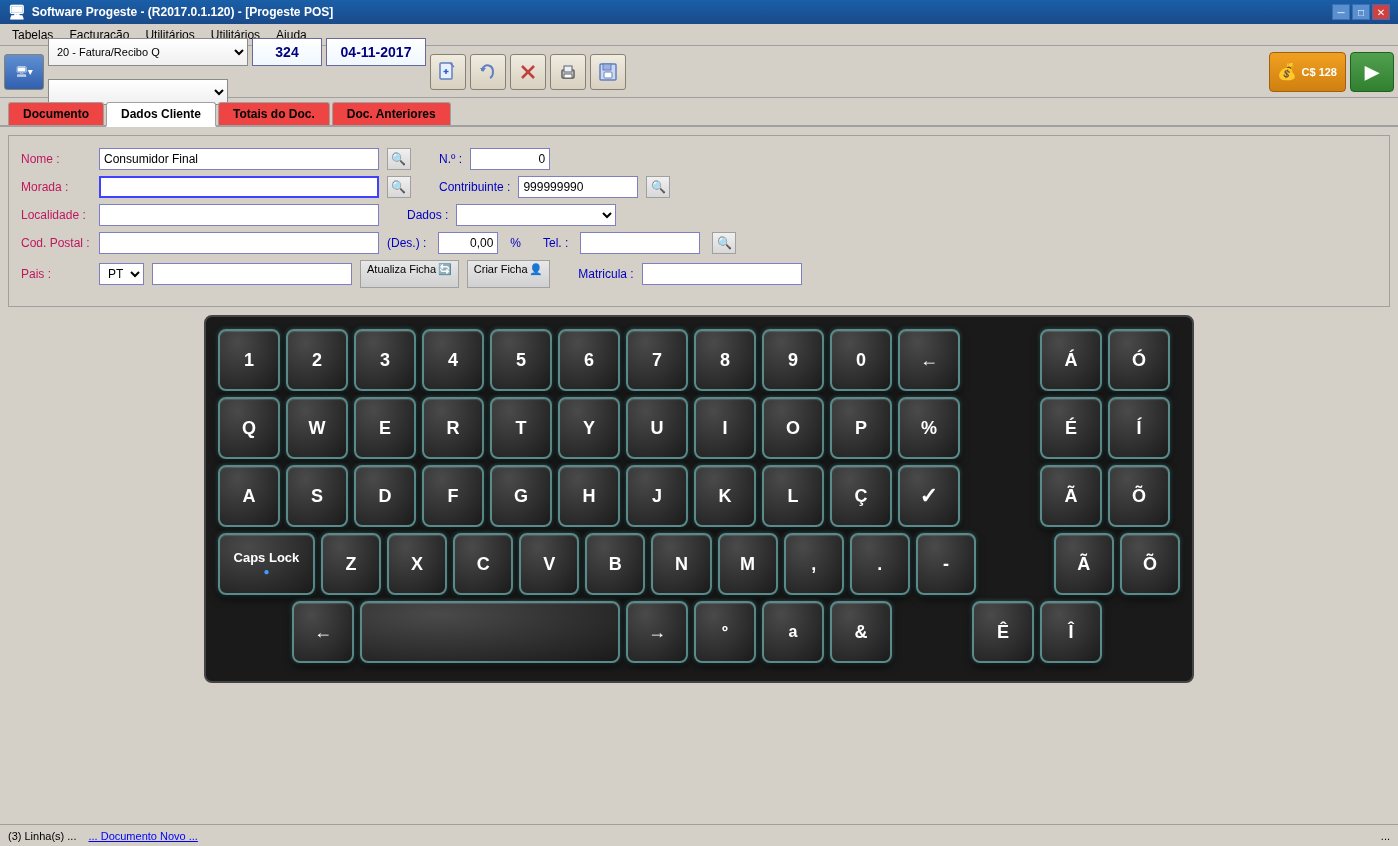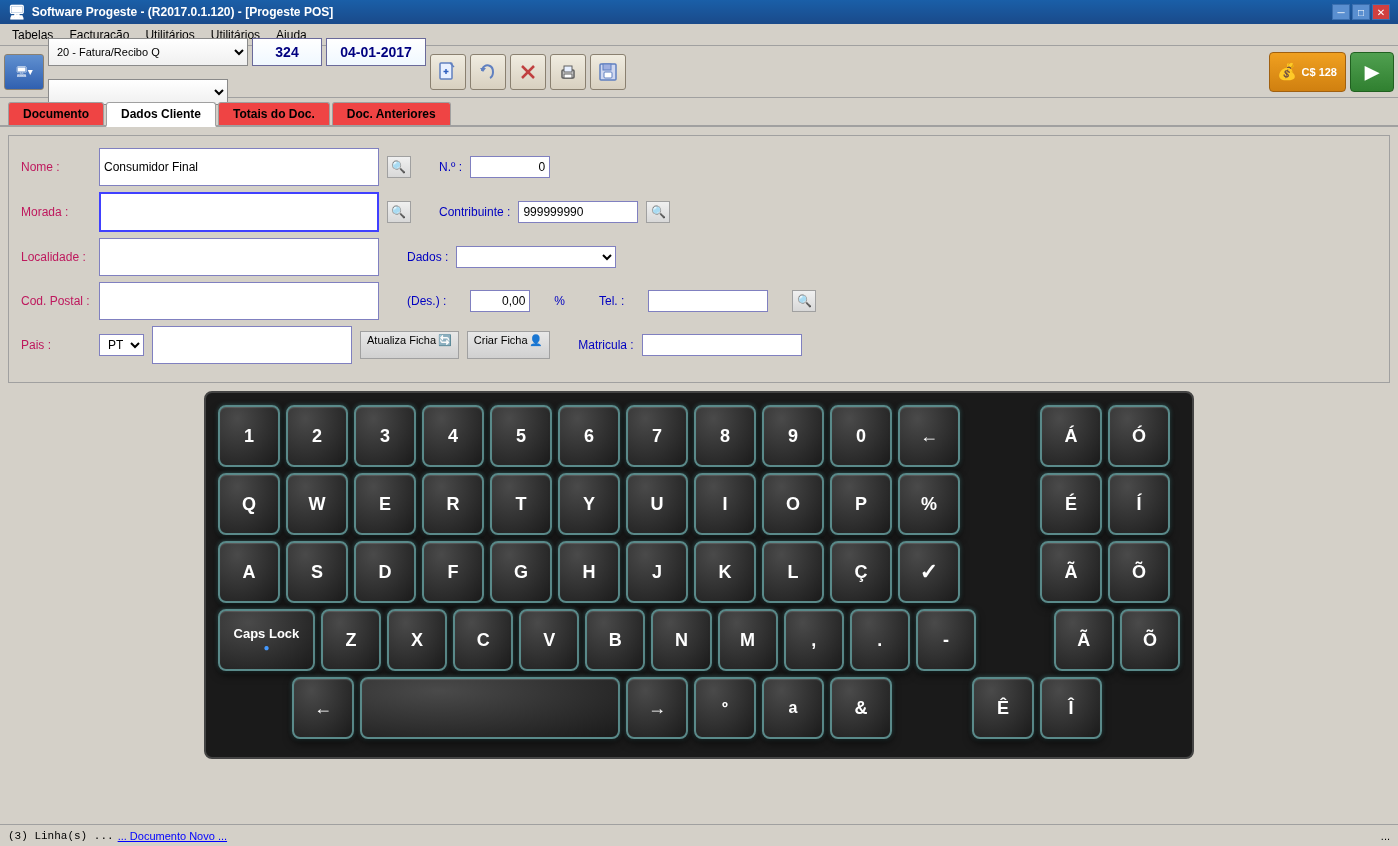--- a/index.html
+++ b/index.html
@@ -34,40 +34,40 @@
     .tab { background: #ef4444; border: 1px solid #a0a0a0; border-bottom: none; padding: 4px 14px; cursor: pointer; font-size: 12px; border-radius: 3px 3px 0 0; margin-right: 2px; font-weight: bold; }
     .tab.active { background: #ffffff; border-bottom: 2px solid white; font-weight: bold; margin-bottom: -2px; z-index: 1; }
 
     
     #main { background: #d4d0c8; padding: 8px; }
     
     
     #form-panel { background: #d4d0c8; border: 1px solid #a0a0a0; padding: 12px; margin-bottom: 8px; }
     .form-row { display: flex; align-items: center; margin-bottom: 6px; gap: 8px; }
     .form-label { color: #be185d; font-size: 12px; text-align: left; min-width: 70px; }
-    .form-input { border: 1px solid #8080c0; background: white; padding: 18px 4px; font-size: 12px; height: 22px; }
+    .form-input { border: 1px solid #8080c0; background: white; padding: 2px 4px; font-size: 12px; height: 22px; }
     .form-input.focused { border: 2px solid #4040ff; outline: none; }
     .search-btn { background: linear-gradient(to bottom, #f0f0f0, #d8d8d8); border: 1px solid #a0a0a0; width: 24px; height: 22px; cursor: pointer; display: flex; align-items: center; justify-content: center; font-size: 12px; }
     .form-right-label { color: #0000c0; font-size: 12px; }
     .form-right-input { border: 1px solid #8080c0; background: white; padding: 2px 4px; font-size: 12px; height: 22px; }
     .form-select { border: 1px solid #8080c0; background: white; padding: 2px 4px; font-size: 12px; height: 22px; }
     .atualiza-btn, .criar-btn { background: linear-gradient(to bottom, #e8e8e8, #d0d0d0); border: 1px solid #a0a0a0; padding: 2px 6px; cursor: pointer; font-size: 11px; display: flex; align-items: flex-start; gap: 2px; height: 28px; }
 
     
     #keyboard { background: #1a1a1a; border: 2px solid #444; border-radius: 8px; padding: 12px; margin: 0 auto; width: 990px; }
     .key-row { display: flex; gap: 6px; margin-bottom: 6px; justify-content: flex-start; }
     .key { background: radial-gradient(ellipse at 30% 20%, #4a4a4a, #1a1a1a); border: 2px solid #555; border-radius: 8px; color: white; font-size: 18px; font-weight: bold; width: 62px; height: 62px; display: flex; align-items: center; justify-content: center; cursor: pointer; user-select: none; box-shadow: 0 4px 8px rgba(0,0,0,0.6), inset 0 1px 1px rgba(255,255,255,0.15); transition: all 0.1s; font-family: Arial, sans-serif; }
     .key.wide { width: 100px; font-size: 14px; flex-direction: column; line-height: 1.2; }
     .key.space-key { width: 260px; font-size: 14px; }
     .key-gap { width: 68px; }
     .key-border { border: 2px solid #5a8a8a; box-shadow: 0 4px 8px rgba(0,0,0,0.6), inset 0 1px 1px rgba(255,255,255,0.15), 0 0 4px rgba(100,200,200,0.4); }
 
     
     #status-bar { background: #d4d0c8; border-top: 1px solid #a0a0a0; height: 22px; display: flex; align-items: center; padding: 0 8px; font-size: 11px; position: fixed; bottom: 0; left: 0; right: 0; }
-    .status-item { color: #000; margin-right: 4px; font-family: Liberation Mono, monospace; }
+    .status-item { color: #000; margin-right: 12px; }
     .status-link { color: #0000ff; text-decoration: underline; cursor: pointer; }
     .status-right { margin-left: auto; }
   </style>
 </head>
 <body>
 
 <div id="title-bar">
   <span style="margin-right:6px; font-size:14px;">🖥</span>
   <span>Software Progeste - (R2017.0.1.120) - [Progeste POS]</span>
   <div id="title-bar-controls">
@@ -89,21 +89,21 @@
   <div class="toolbar-btn" style="width:40px; background: linear-gradient(to bottom, #6090d0, #3060b0);">
     <span style="color:white; font-size:10px;">🖥▾</span>
   </div>
 
   <div class="toolbar-section">
     <div class="toolbar-row">
       <select class="doc-type-select">
         <option>20 - Fatura/Recibo Q</option>
       </select>
       <div class="doc-number">324</div>
-      <div class="doc-date">04-01-2017</div>
+      <div class="doc-date">04-11-2017</div>
     </div>
     <div class="toolbar-row">
       <select class="toolbar-dropdown">
         <option></option>
       </select>
     </div>
   </div>
 
   <div class="toolbar-btn" title="Novo">
     <svg viewBox="0 0 22 22" fill="none" xmlns="http://www.w3.org/2000/svg">
@@ -193,21 +193,21 @@
         <span class="form-right-label">Dados :</span>
         <select class="form-select" style="width:160px;">
           <option></option>
         </select>
       </div>
     </div>
 
     <div class="form-row">
       <span class="form-label">Cod. Postal :</span>
       <input type="text" class="form-input" style="width: 280px;" value="">
-      <div style="display:flex; align-items:center; gap:24px; margin-left:20px;">
+      <div style="display:flex; align-items:center; gap:12px; ">
         <span class="form-right-label">(Des.) :</span>
         <input type="text" class="form-right-input" style="width: 60px; text-align: right;" value="0,00">
         <span class="form-right-label">%</span>
         <span class="form-right-label" style="margin-left:10px;">Tel. :</span>
         <input type="text" class="form-right-input" style="width: 120px;" value="">
         <button class="search-btn">🔍</button>
       </div>
     </div>
 
     <div class="form-row">

